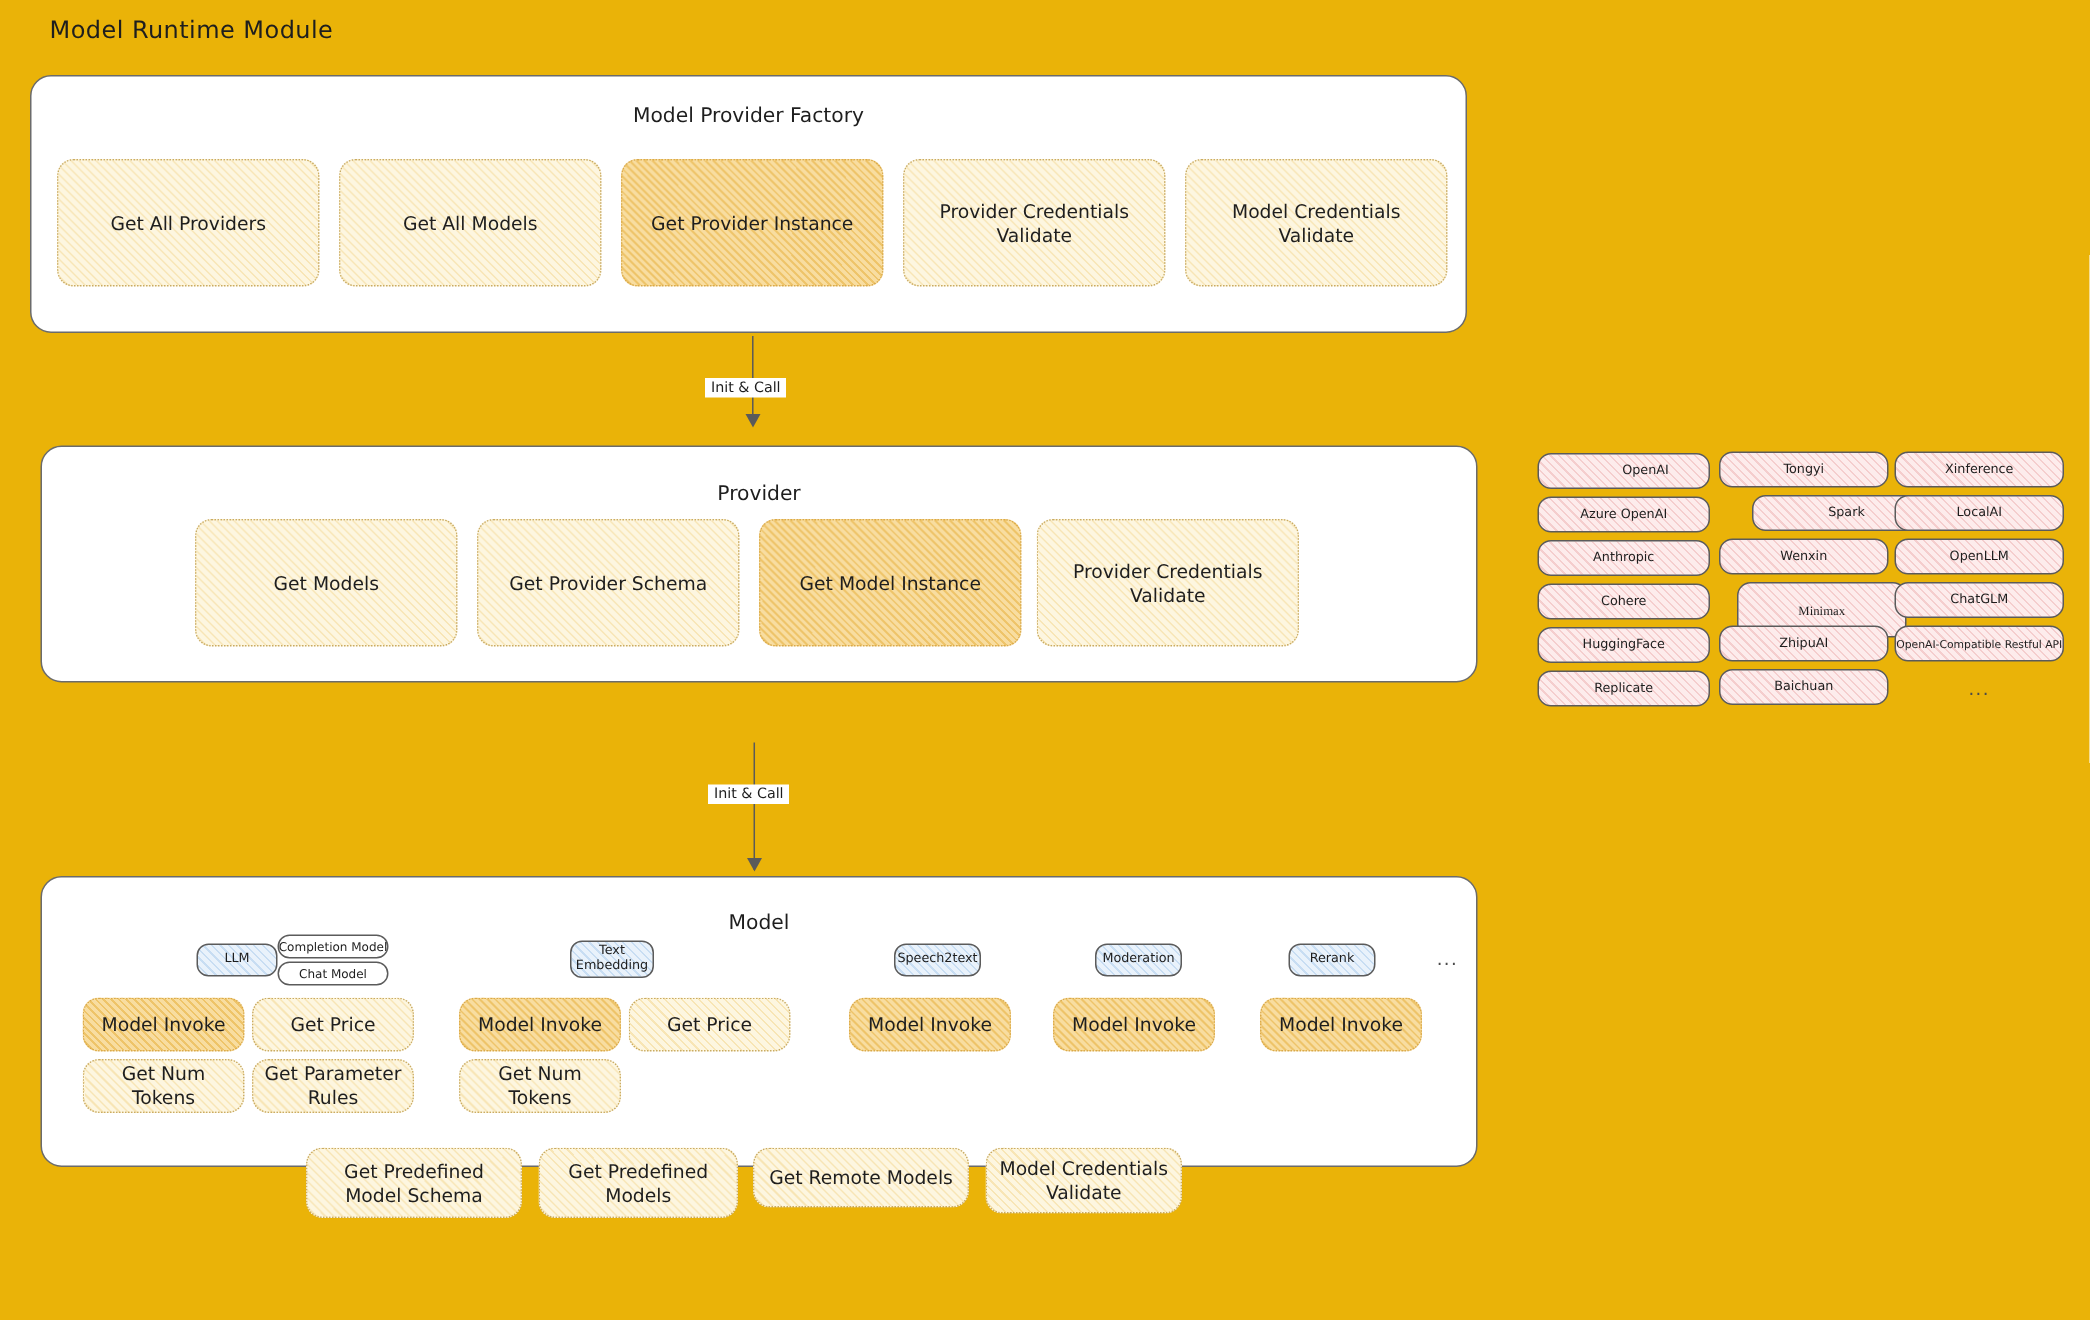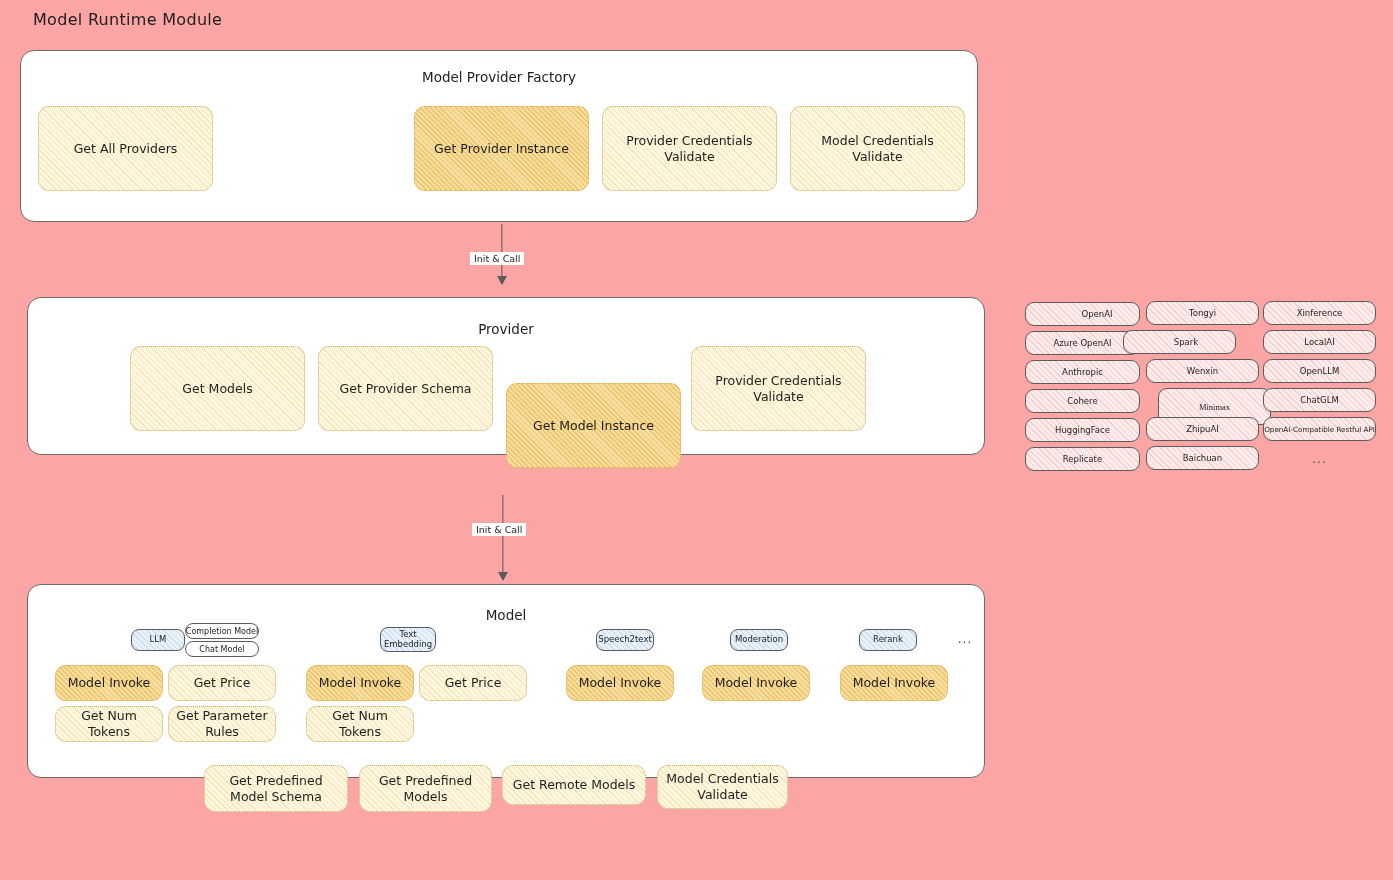--- a/index.html
+++ b/index.html
@@ -6,21 +6,21 @@
   html, body {
     margin: 0; padding: 0;
     background: #ffffff;
     font-family: "DejaVu Sans", sans-serif;
   }
   #canvas {
     position: relative;
     width: 1393px;
     height: 880px;
     overflow: hidden;
-    background: #fca5a5;
+    background: #eab308;
   }
 
   
   .page-title {
     position: absolute;
     left: 33px; top: 10px;
     font-size: 16px;
     color: #1e1e1e;
     letter-spacing: 0.3px;
     font-family: "DejaVu Sans", sans-serif;
@@ -159,51 +159,52 @@
 <body>
 
 <div id="canvas">
 
   <div class="page-title">Model Runtime Module</div>
 
   <div class="panel" style="left:20px; top:50px; width:958px; height:172px;">
     <div class="panel-title" style="top:18px;">Model Provider Factory</div>
 
     <div class="mbox" style="left:17px; top:55px; width:175px; height:85px;">Get All Providers</div>
+    <div class="mbox" style="left:205px; top:55px; width:175px; height:85px;">Get All Models</div>
     <div class="mbox hl" style="left:393px; top:55px; width:175px; height:85px;">Get Provider Instance</div>
     <div class="mbox" style="left:581px; top:55px; width:175px; height:85px;">Provider Credentials Validate</div>
     <div class="mbox" style="left:769px; top:55px; width:175px; height:85px;">Model Credentials Validate</div>
   </div>
 
   <div class="arrow" style="left:494px; top:224px; width:16px; height:60px;">
     <div class="shaft"></div>
     <div class="head"></div>
   </div>
   <div class="arrow-label" style="left:470px; top:252px;">Init &amp; Call</div>
 
   <div class="panel stack" style="left:27px; top:297px; width:958px; height:158px;">
     <div class="panel-title" style="top:23px;">Provider</div>
 
     <div class="mbox" style="left:102px; top:48px; width:175px; height:85px;text-align:center;">Get Models</div>
     <div class="mbox" style="left:290px; top:48px; width:175px; height:85px;">Get Provider Schema</div>
-    <div class="mbox hl" style="left:478px; top:48px; width:175px; height:85px;margin-top:37px;">Get Model Instance</div>
+    <div class="mbox hl" style="left:478px; top:48px; width:175px; height:85px;">Get Model Instance</div>
     <div class="mbox" style="left:663px; top:48px; width:175px; height:85px;">Provider Credentials Validate</div>
   </div>
 
   <div>
 
     <div class="chip-pink" style="left:1025px; top:302px; width:115px; height:24px;padding-left:32px;">OpenAI</div>
     <div class="chip-pink" style="left:1025px; top:331px; width:115px; height:24px;">Azure OpenAI</div>
     <div class="chip-pink" style="left:1025px; top:360px; width:115px; height:24px;">Anthropic</div>
     <div class="chip-pink" style="left:1025px; top:389px; width:115px; height:24px;">Cohere</div>
     <div class="chip-pink" style="left:1025px; top:418px; width:115px; height:24px;">HuggingFace</div>
     <div class="chip-pink" style="left:1025px; top:447px; width:115px; height:24px;">Replicate</div>
 
     <div class="chip-pink" style="left:1146px; top:301px; width:113px; height:24px;">Tongyi</div>
-    <div class="chip-pink" style="left:1123px; top:330px; width:113px; height:24px;padding-left:16px;">Spark</div>
+    <div class="chip-pink" style="left:1168px; top:330px; width:113px; height:24px;padding-left:16px;">Spark</div>
     <div class="chip-pink" style="left:1146px; top:359px; width:113px; height:24px;">Wenxin</div>
     <div class="chip-pink" style="left:1158px; top:388px; width:113px; height:37px;font-family:Liberation Serif, serif;">Minimax</div>
     <div class="chip-pink" style="left:1146px; top:417px; width:113px; height:24px;">ZhipuAI</div>
     <div class="chip-pink" style="left:1146px; top:446px; width:113px; height:24px;">Baichuan</div>
 
     <div class="chip-pink" style="left:1263px; top:301px; width:113px; height:24px;">Xinference</div>
     <div class="chip-pink" style="left:1263px; top:330px; width:113px; height:24px;">LocalAI</div>
     <div class="chip-pink" style="left:1263px; top:359px; width:113px; height:24px;">OpenLLM</div>
     <div class="chip-pink" style="left:1263px; top:388px; width:113px; height:24px;">ChatGLM</div>
     <div class="chip-pink" style="left:1263px; top:417px; width:113px; height:24px; font-size:7.2px;">OpenAI-Compatible Restful API</div>

